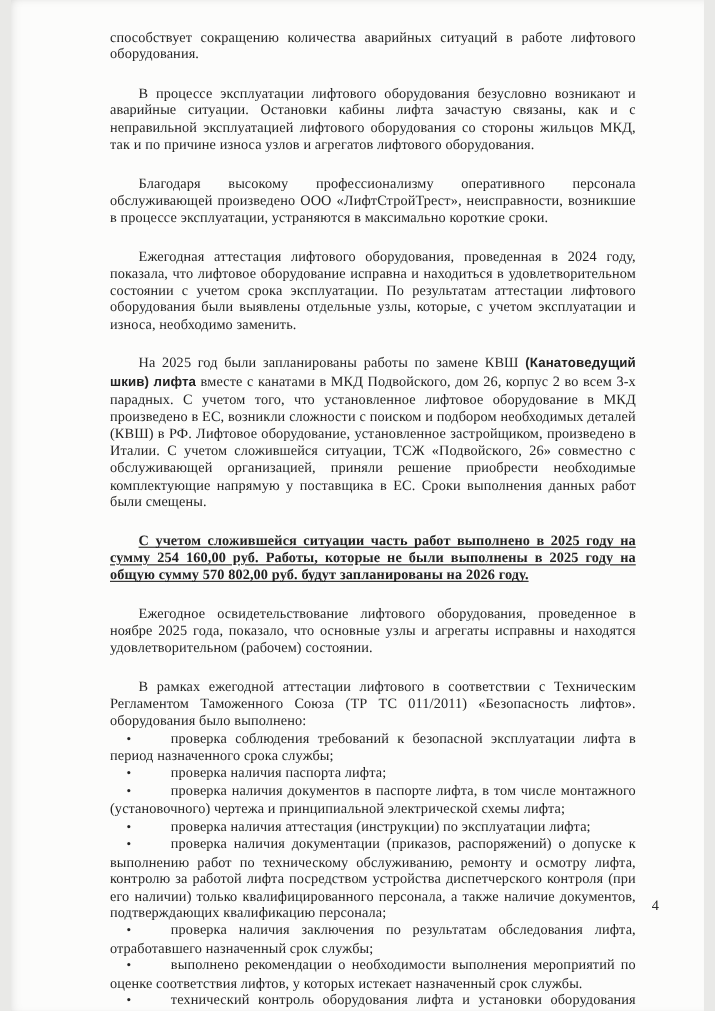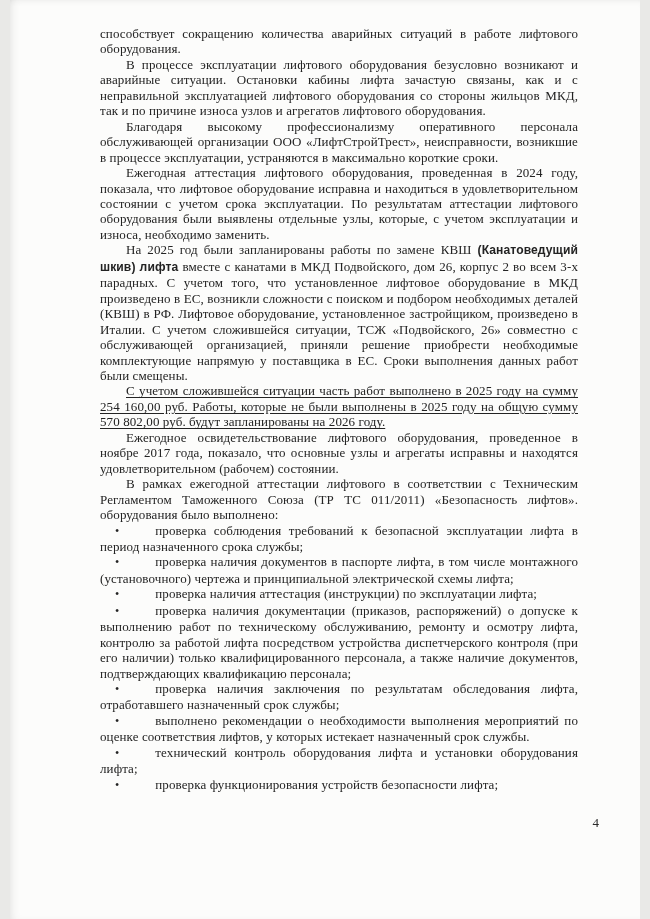--- a/index.html
+++ b/index.html
@@ -25,23 +25,23 @@
   }
   p.para {
     margin: 0;
     padding: 0;
     text-align: justify;
     font-size: 13px;
     line-height: 15.45px;
     color: #232323;
     letter-spacing: 0.1px;
   }
-  p.para.indent { text-indent: 26px; }
+  p.para.indent { text-indent: 26px; margin-top: 20px; }
   p.para.emphasis {
-    font-weight: normal;
+    font-weight: bold;
     text-decoration: underline;
     text-underline-offset: 2px;
   }
   .run-sans-bold {
     font-family: "Liberation Sans", sans-serif;
     font-weight: bold;
     font-size: 12.1px;
   }
   .bullet .dot {
     margin-left: 15px;
@@ -57,27 +57,28 @@
     font-family: "Liberation Serif", serif;
   }
 </style>
 </head>
 <body>
 
 <div class="page">
   <div class="content" id="doc-body">
       <p class="para"><span>способствует сокращению количества аварийных ситуаций в работе лифтового оборудования.</span></p>
       <p class="para indent"><span>В процессе эксплуатации лифтового оборудования безусловно возникают и аварийные ситуации. Остановки кабины лифта зачастую связаны, как и с неправильной эксплуатацией лифтового оборудования со стороны жильцов МКД, так и по причине износа узлов и агрегатов лифтового оборудования.</span></p>
-      <p class="para indent"><span>Благодаря высокому профессионализму оперативного персонала обслуживающей организации ООО «ЛифтСтройТрест», неисправности, возникшие в процессе эксплуатации, устраняются в максимально короткие сроки.</span></p>
+      <p class="para indent"><span>Благодаря высокому профессионализму оперативного персонала обслуживающей произведено ООО «ЛифтСтройТрест», неисправности, возникшие в процессе эксплуатации, устраняются в максимально короткие сроки.</span></p>
       <p class="para indent"><span>Ежегодная аттестация лифтового оборудования, проведенная в 2024 году, показала, что лифтовое оборудование исправна и находиться в удовлетворительном состоянии с учетом срока эксплуатации. По результатам аттестации лифтового оборудования были выявлены отдельные узлы, которые, с учетом эксплуатации и износа, необходимо заменить.</span></p>
       <p class="para indent"><span>На 2025 год были запланированы работы по замене КВШ </span><span class="run-sans-bold">(Канатоведущий шкив)</span><span> </span><span class="run-sans-bold">лифта</span><span> вместе с канатами в МКД Подвойского, дом 26, корпус 2 во всем 3-х парадных. С учетом того, что установленное лифтовое оборудование в МКД произведено в ЕС, возникли сложности с поиском и подбором необходимых деталей (КВШ) в РФ. Лифтовое оборудование, установленное застройщиком, произведено в Италии. С учетом сложившейся ситуации, ТСЖ «Подвойского, 26» совместно с обслуживающей организацией, приняли решение приобрести необходимые комплектующие напрямую у поставщика в ЕС. Сроки выполнения данных работ были смещены.</span></p>
       <p class="para indent emphasis"><span>С учетом сложившейся ситуации часть работ выполнено в 2025 году на сумму 254 160,00 руб. Работы, которые не были выполнены в 2025 году на общую сумму 570 802,00 руб. будут запланированы на 2026 году.</span></p>
-      <p class="para indent"><span>Ежегодное освидетельствование лифтового оборудования, проведенное в ноябре 2017 года, показало, что основные узлы и агрегаты исправны и находятся удовлетворительном (рабочем) состоянии.</span></p>
+      <p class="para indent"><span>Ежегодное освидетельствование лифтового оборудования, проведенное в ноябре 2025 года, показало, что основные узлы и агрегаты исправны и находятся удовлетворительном (рабочем) состоянии.</span></p>
       <p class="para indent"><span>В рамках ежегодной аттестации лифтового в соответствии с Техническим Регламентом Таможенного Союза (ТР ТС 011/2011) «Безопасность лифтов». оборудования было выполнено:</span></p>
       <p class="para bullet"><span class="dot">•</span><span>проверка соблюдения требований к безопасной эксплуатации лифта в период назначенного срока службы;</span></p>
+      <p class="para bullet"><span class="dot">•</span><span>проверка наличия паспорта лифта;</span></p>
       <p class="para bullet"><span class="dot">•</span><span>проверка наличия документов в паспорте лифта, в том числе монтажного (установочного) чертежа и принципиальной электрической схемы лифта;</span></p>
       <p class="para bullet"><span class="dot">•</span><span>проверка наличия аттестация (инструкции) по эксплуатации лифта;</span></p>
       <p class="para bullet"><span class="dot">•</span><span>проверка наличия документации (приказов, распоряжений) о допуске к выполнению работ по техническому обслуживанию, ремонту и осмотру лифта, контролю за работой лифта посредством устройства диспетчерского контроля (при его наличии) только квалифицированного персонала, а также наличие документов, подтверждающих квалификацию персонала;</span></p>
       <p class="para bullet"><span class="dot">•</span><span>проверка наличия заключения по результатам обследования лифта, отработавшего назначенный срок службы;</span></p>
       <p class="para bullet"><span class="dot">•</span><span>выполнено рекомендации о необходимости выполнения мероприятий по оценке соответствия лифтов, у которых истекает назначенный срок службы.</span></p>
       <p class="para bullet"><span class="dot">•</span><span>технический контроль оборудования лифта и установки оборудования лифта;</span></p>
       <p class="para bullet"><span class="dot">•</span><span>проверка функционирования устройств безопасности лифта;</span></p>
     </div>
   <div class="page-number">4</div>
 </div>

